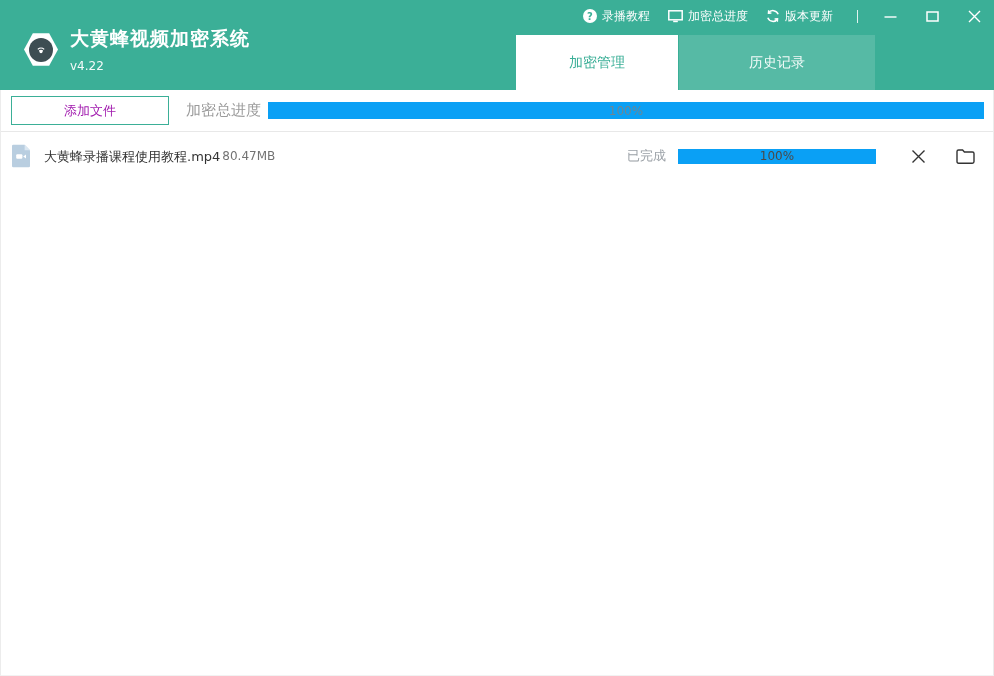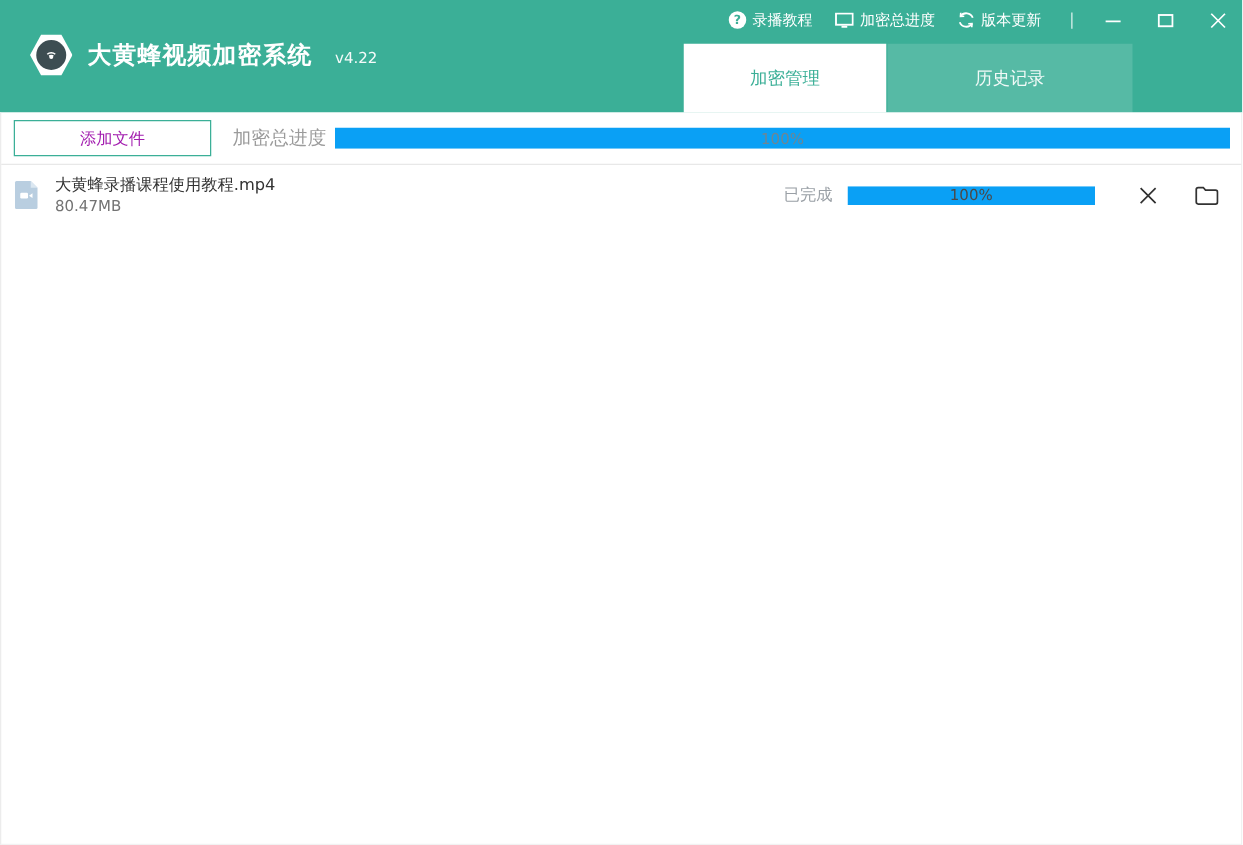--- a/index.html
+++ b/index.html
@@ -11,43 +11,43 @@
   .menu-row { position:absolute; top:0; right:8px; height:32px; display:flex; align-items:center; gap:18px; color:#fff; font-size:12px; }
   .menu-item { display:flex; align-items:center; gap:5px; cursor:pointer; color:#fff; }
   .menu-item svg { display:block; }
   .help-badge { width:14px; height:14px; border-radius:50%; background:#fff; color:#3baf97; font-size:10px; font-weight:bold; display:flex; align-items:center; justify-content:center; }
   .win-sep { width:1px; height:13px; background:rgba(255,255,255,0.85); margin:0 2px 0 6px; }
   .win-btn { width:24px; height:24px; display:flex; align-items:center; justify-content:center; cursor:pointer; }
 
   .brand { position:absolute; left:24px; top:26px; display:flex; align-items:center; gap:12px; }
   .logo-hex { width:34px; height:36px; background:#fff; clip-path:polygon(26% 5%, 74% 5%, 100% 50%, 74% 95%, 26% 95%, 0% 50%); display:flex; align-items:center; justify-content:center; }
   .logo-circle { width:24px; height:24px; border-radius:50%; background:#3d4d52; display:flex; align-items:center; justify-content:center; }
-  .title-wrap { display:flex; align-items:baseline; gap:18px; color:#fff; }
+  .title-wrap { display:flex; align-items:baseline; gap:7px; color:#fff;flex-direction:column; }
   .app-title { font-size:19px; font-weight:bold; letter-spacing:1px; }
   .app-version { font-size:12px; opacity:0.95; }
 
   .tabs { position:absolute; left:516px; bottom:0; height:55px; display:flex; }
   .tab { height:55px; display:flex; align-items:center; justify-content:center; font-size:14px; cursor:pointer; }
-  .tab.active { width:162px; background:#fff; color:#3baf97;margin-left:31px; }
+  .tab.active { width:162px; background:#fff; color:#3baf97; }
   .tab.inactive { width:196px; background:rgba(255,255,255,0.14); color:#f2faf8; margin-left:1px; }
 
   
   .body { position:relative; width:100%; height:586px; background:#fff; border-left:1px solid #ececec; border-right:1px solid #ececec; border-bottom:1px solid #f2f2f2; }
 
   .toolbar { display:flex; align-items:center; height:42px; padding:0 9px 0 10px; border-bottom:1px solid #e8e8e8; }
   .tool-btn { width:158px; height:29px; background:#fff; border:1px solid #3baf97; color:#a21caf; font-size:13px; display:flex; align-items:center; justify-content:center; cursor:pointer; margin-right:9px; font-family:inherit; }
   .progress-label { font-size:15px; color:#9b9b9b; margin:0 7px 0 8px; white-space:nowrap; }
   .overall-track { flex:1; height:17px; background:#e9eef1; position:relative; overflow:hidden; }
   .overall-fill { height:100%; background:#0aa0f5; }
   .overall-text { position:absolute; top:0; left:0; right:0; height:100%; display:flex; align-items:center; justify-content:center; font-size:12px; color:#6d8694; }
 
   
   .file-row { display:flex; align-items:center; height:48px; padding-left:10px; }
   .file-icon { width:20px; height:24px; margin-right:13px; flex:none; }
-  .file-meta { display:flex; flex-direction:column; justify-content:center; gap:2px; min-width:0; }
+  .file-meta { display:flex; flex-direction:row; justify-content:center; gap:2px; min-width:0; }
   .file-name { font-size:13px; color:#333; line-height:15px; }
   .file-size { font-size:12px; color:#737373; line-height:14px; }
   .row-right { margin-left:auto; display:flex; align-items:center; }
   .row-status { font-size:13px; color:#9aa0a6; margin-right:12px; }
   .row-track { width:198px; height:15px; background:#e9eef1; position:relative; overflow:hidden; }
   .row-fill { height:100%; background:#0aa0f5; }
   .row-text { position:absolute; top:0; left:0; right:0; height:100%; display:flex; align-items:center; justify-content:center; font-size:12px; color:#4a4a4a; }
   .row-close { margin-left:30px; width:24px; height:24px; display:flex; align-items:center; justify-content:center; cursor:pointer; }
   .row-folder { margin-left:22px; margin-right:15px; width:26px; height:24px; display:flex; align-items:center; justify-content:center; cursor:pointer; }
 </style>

